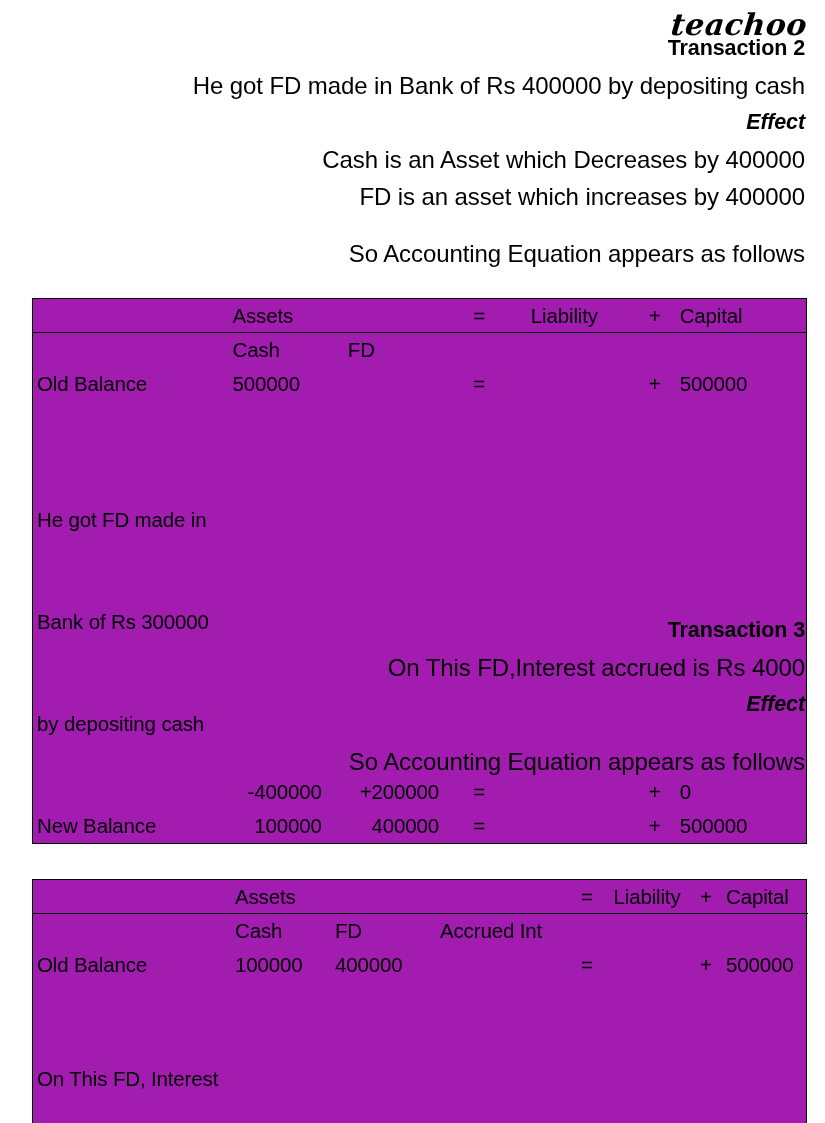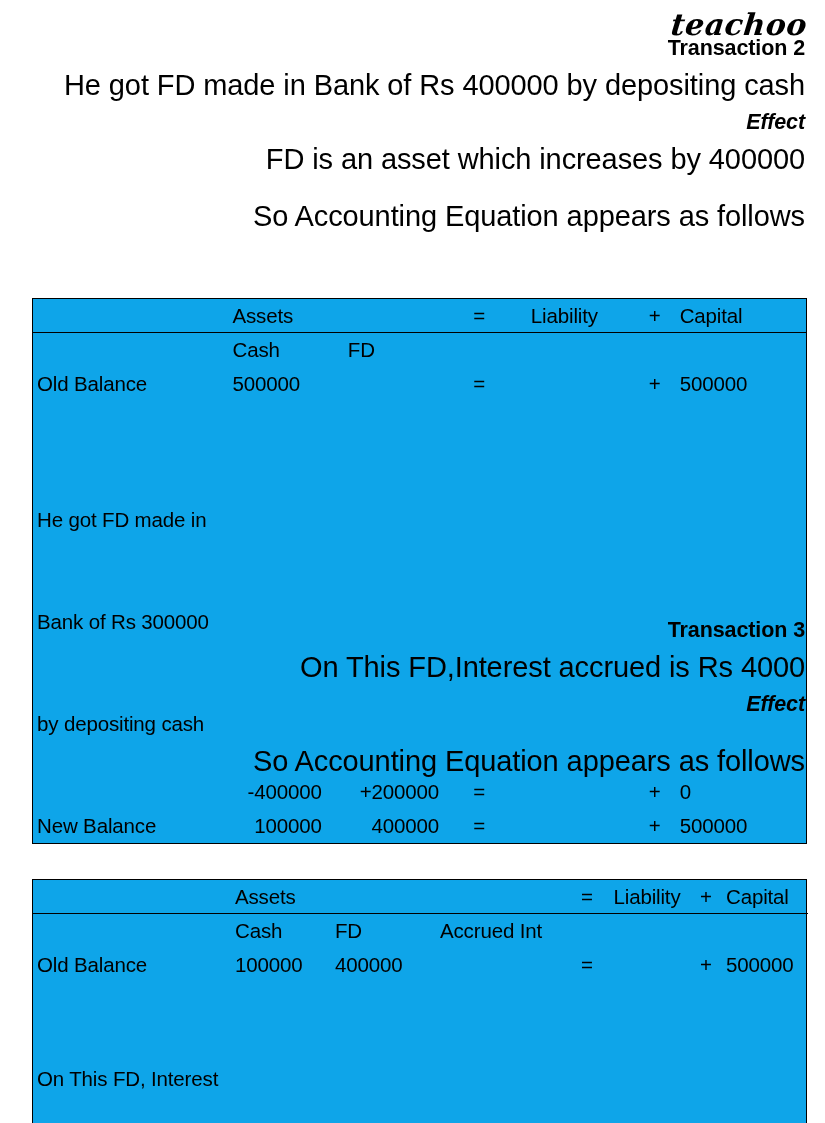--- a/index.html
+++ b/index.html
@@ -39,21 +39,21 @@
   }
 
   
   .txt-block {
     position: absolute;
     left: 34px;
     right: 20px;
     text-align: right;
   }
   .line {
-    font-size: 29px;
+    font-size: 24px;
     line-height: 37px;
     white-space: pre;
     letter-spacing: -0.1px;
   }
   .line.heading {
     font-weight: bold;
     font-size: 21.5px;
   }
   .line.effect {
     font-weight: bold;
@@ -66,21 +66,21 @@
   }
 
   
   .eq-table {
     position: absolute;
     left: 32px;
     width: 775px;
     border: 1.6px solid #000;
     border-collapse: collapse;
     box-sizing: border-box;
-    background: #0ea5e9;
+    background: #a21caf;
   }
   .eq-table table {
     width: 100%;
     border-collapse: collapse;
     table-layout: fixed;
   }
   .eq-table td {
     padding: 0;
     font-size: 20.5px;
     line-height: 34px;
@@ -106,20 +106,21 @@
 <body>
 
 <div class="page">
 
   <div class="brand">teachoo</div>
 
   <div class="txt-block" style="top:30px;">
     <div class="line heading">Transaction 2</div>
     <div class="line">He got FD made in Bank of Rs 400000 by depositing cash</div>
     <div class="line effect">Effect</div>
+    <div class="line">Cash is an Asset which Decreases by 400000</div>
     <div class="line">FD is an asset which increases by 400000</div>
     <div class="line spacer"></div>
     <div class="line">So Accounting Equation appears as follows</div>
   </div>
 
   <div class="eq-table" style="top:298px;">
     <table>
       <colgroup>
         <col style="width:195px">
         <col style="width:115px">

